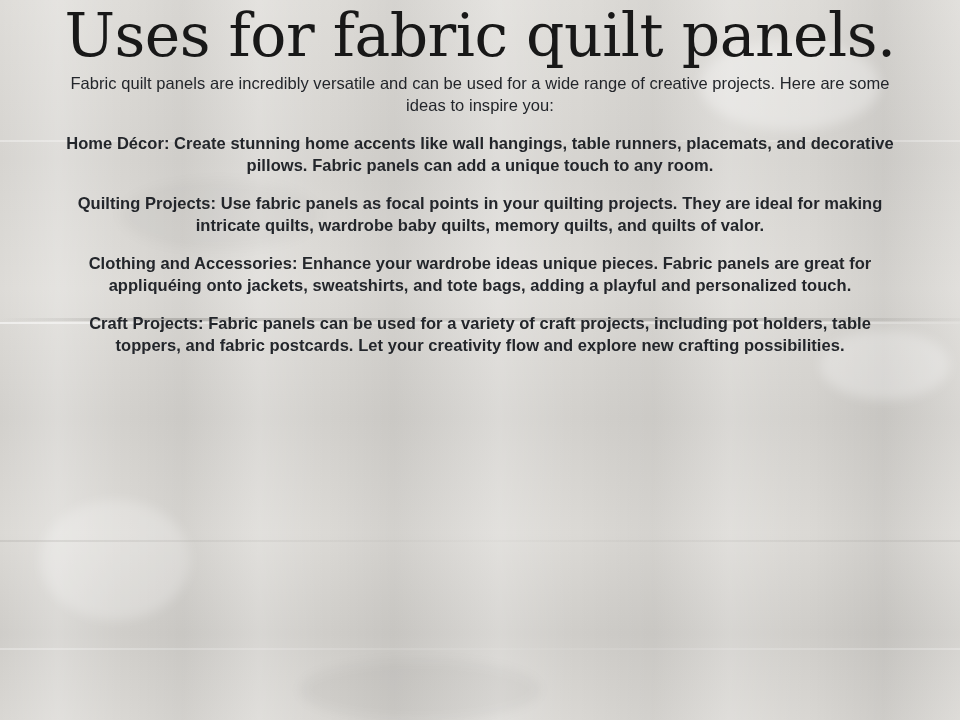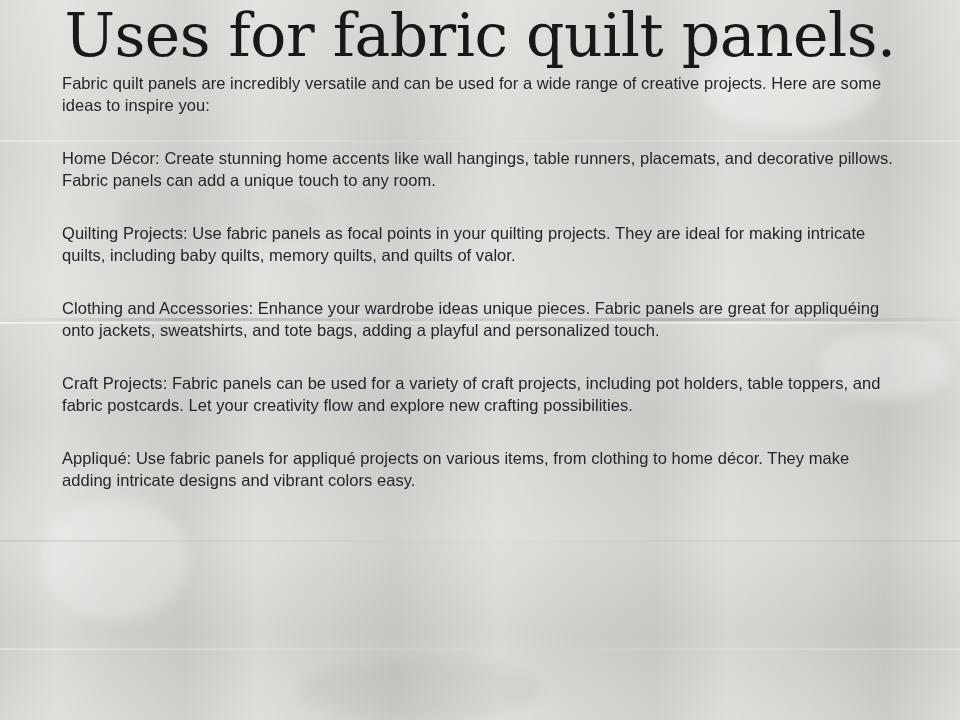--- a/index.html
+++ b/index.html
@@ -70,23 +70,24 @@
     letter-spacing: -0.5px;
     color: #181818;
   }
 
   .para {
     margin: 0 0 0 0;
     font-size: 16.5px;
     line-height: 22px;
     color: #23262b;
     letter-spacing: 0.05px;
+    text-align: center;
   }
 
-  .para + .para { margin-top: 31px; }
+  .para + .para { margin-top: 16px; font-weight: bold; }
 
   .lead { margin-top: 4px; }
 </style>
 </head>
 <body>
 
 <div id="page">
 
   <div class="blotch b1"></div>
   <div class="blotch b5"></div>
@@ -99,19 +100,18 @@
   <div class="seam seam-2"></div>
   <div class="seam seam-4"></div>
   <div class="seam seam-5"></div>
 
   <div id="content">
 
     <h1 id="title">Uses for fabric quilt panels.</h1>
 
     <p class="para lead">Fabric quilt panels are incredibly versatile and can be used for a wide range of creative projects. Here are some ideas to inspire you:</p>
     <p class="para">Home Décor: Create stunning home accents like wall hangings, table runners, placemats, and decorative pillows. Fabric panels can add a unique touch to any room.</p>
-    <p class="para">Quilting Projects: Use fabric panels as focal points in your quilting projects. They are ideal for making intricate quilts, including baby quilts, memory quilts, and quilts of valor.</p>
+    <p class="para">Quilting Projects: Use fabric panels as focal points in your quilting projects. They are ideal for making intricate quilts, wardrobe baby quilts, memory quilts, and quilts of valor.</p>
     <p class="para">Clothing and Accessories: Enhance your wardrobe ideas unique pieces. Fabric panels are great for appliquéing onto jackets, sweatshirts, and tote bags, adding a playful and personalized touch.</p>
     <p class="para">Craft Projects: Fabric panels can be used for a variety of craft projects, including pot holders, table toppers, and fabric postcards. Let your creativity flow and explore new crafting possibilities.</p>
-    <p class="para">Appliqué: Use fabric panels for appliqué projects on various items, from clothing to home décor. They make adding intricate designs and vibrant colors easy.</p>
 
   </div>
 </div>
 
 </body></html>

